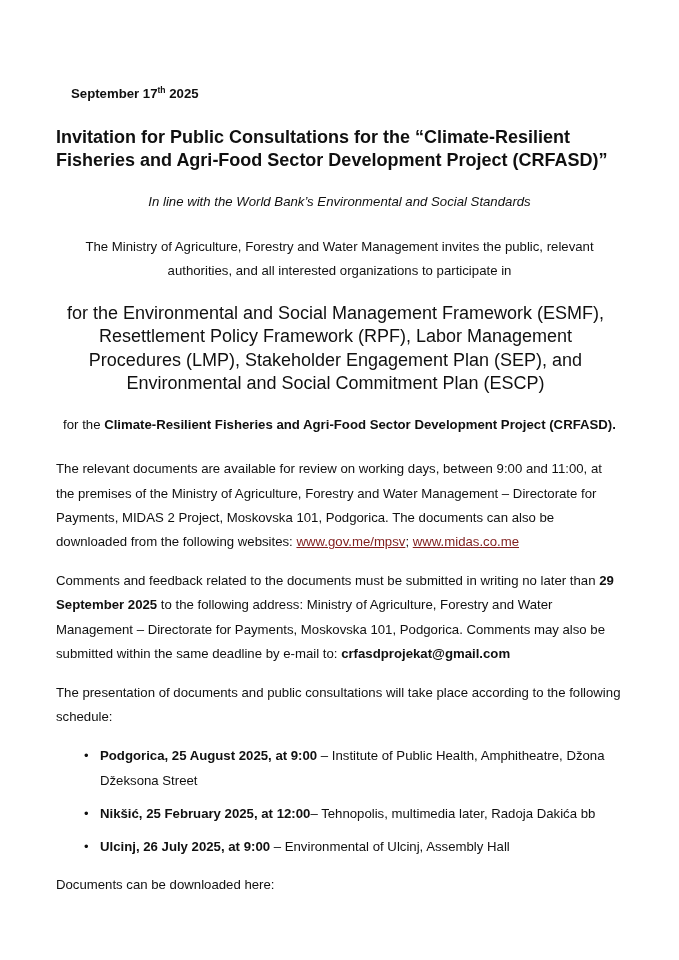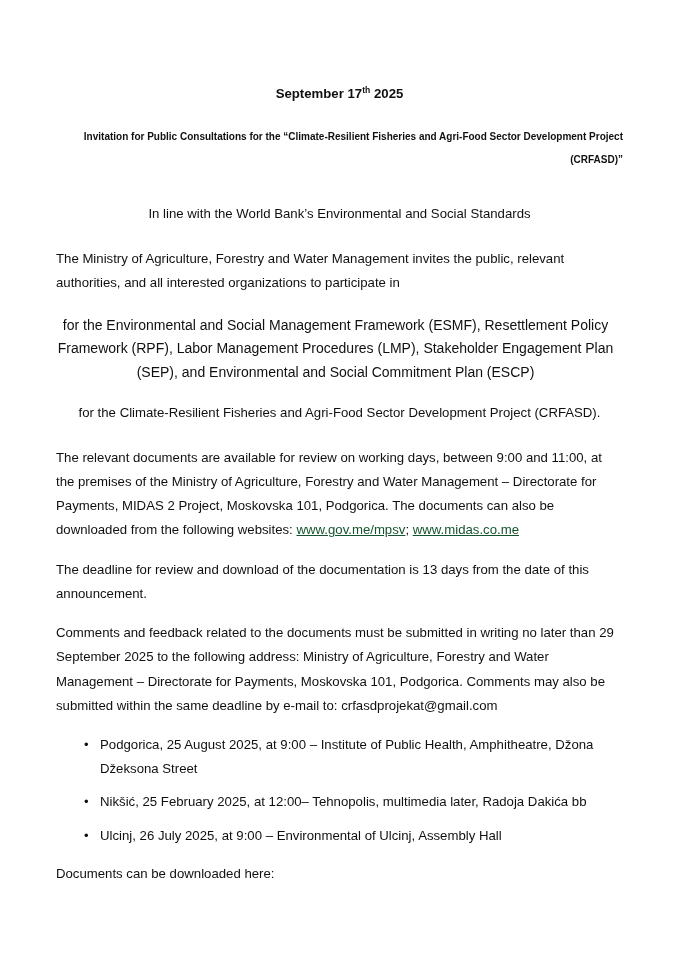--- a/index.html
+++ b/index.html
@@ -18,87 +18,87 @@
     position: relative;
     width: 679px;
     height: 960px;
     background: #ffffff;
     box-sizing: border-box;
     padding: 84px 56px 0 56px;
   }
   .content {
     width: 567px;
   }
-  .b { font-weight: normal; }
+  .b { font-weight: bold; }
 
   .date-line {
     font-size: 13.2px;
     font-weight: bold;
     line-height: 20px;
-    margin: 0 0 22px 0;
-    text-align: center;
+    margin: 0 0 22px 15px;
   }
   .date-line sup {
     font-size: 8.6px;
     vertical-align: super;
     line-height: 0;
   }
 
   .title-block {
-    font-size: 10px;
+    font-size: 18px;
     font-weight: bold;
     line-height: 22.6px;
-    margin: 0 0 32px 0;
-    text-align: right;
+    margin: 0 0 20px 0;
   }
 
   .subtitle {
     font-size: 13.2px;
+    font-style: italic;
     line-height: 22.6px;
     text-align: center;
     margin: 0 0 21px 0;
   }
 
   .intro {
     font-size: 13.2px;
     line-height: 24px;
+    text-align: center;
     margin: 0 0 19px 0;
   }
 
   .heading-caps {
     font-size: 13.2px;
     font-weight: bold;
     line-height: 22px;
     text-align: center;
     margin: 0 0 5px 0;
     letter-spacing: 0.1px;
   }
 
   .scope {
-    font-size: 14px;
+    font-size: 18px;
     line-height: 23.5px;
     text-align: center;
     margin: 0 8px 18px 0;
   }
 
   .project-line {
     font-size: 13.2px;
     line-height: 22.6px;
     text-align: center;
     margin: 0 0 21px 0;
   }
 
   .body-para {
     font-size: 13.2px;
     line-height: 24.2px;
     margin: 0 0 15px 0;
   }
 
   a.weblink {
-    color: #14532d;
+    color: #7f1d1d;
     text-decoration: underline;
   }
 
   
   ul.schedule {
     list-style: none;
     margin: 0 0 14px 0;
     padding: 0;
   }
   ul.schedule li {
@@ -138,24 +138,24 @@
 
     <p class="intro">The Ministry of Agriculture, Forestry and Water Management invites the public, relevant authorities, and all interested organizations to participate in</p>
 
 
     <p class="scope">for the Environmental and Social Management Framework (ESMF), Resettlement Policy Framework (RPF), Labor Management Procedures (LMP), Stakeholder Engagement Plan (SEP), and Environmental and Social Commitment Plan (ESCP)</p>
 
     <p class="project-line"><span>for the </span><span class="b">Climate-Resilient Fisheries and Agri-Food Sector Development Project (CRFASD).</span></p>
 
     <p class="body-para"><span>The relevant documents are available for review on working days, between 9:00 and 11:00, at the premises of the Ministry of Agriculture, Forestry and Water Management – Directorate for Payments, MIDAS 2 Project, Moskovska 101, Podgorica. The documents can also be downloaded from the following websites: </span><a class="weblink" href="#">www.gov.me/mpsv</a><span>; </span><a class="weblink" href="#">www.midas.co.me</a></p>
 
-    <p class="body-para"><span>The deadline for review and download of the documentation is </span><span class="b">13 days from the date of this announcement.</span></p>
 
     <p class="body-para"><span>Comments and feedback related to the documents must be submitted in writing no later than </span><span class="b">29 September 2025</span><span> to the following address: Ministry of Agriculture, Forestry and Water Management – Directorate for Payments, Moskovska 101, Podgorica. Comments may also be submitted within the same deadline by e-mail to: </span><span class="b">crfasdprojekat@gmail.com</span></p>
 
+    <p class="body-para">The presentation of documents and public consultations will take place according to the following schedule:</p>
 
     <ul class="schedule">
       <li>
         <span class="bullet-dot">•</span><span class="b">Podgorica, 25 August 2025, at 9:00</span><span> – Institute of Public Health, Amphitheatre, Džona Džeksona Street</span>
       </li>
       <li>
         <span class="bullet-dot">•</span><span class="b">Nikšić, 25 February 2025, at 12:00</span><span>– Tehnopolis, multimedia later, Radoja Dakića bb</span>
       </li>
       <li>
         <span class="bullet-dot">•</span><span class="b">Ulcinj, 26 July 2025, at 9:00</span><span> – Environmental of Ulcinj, Assembly Hall</span>

